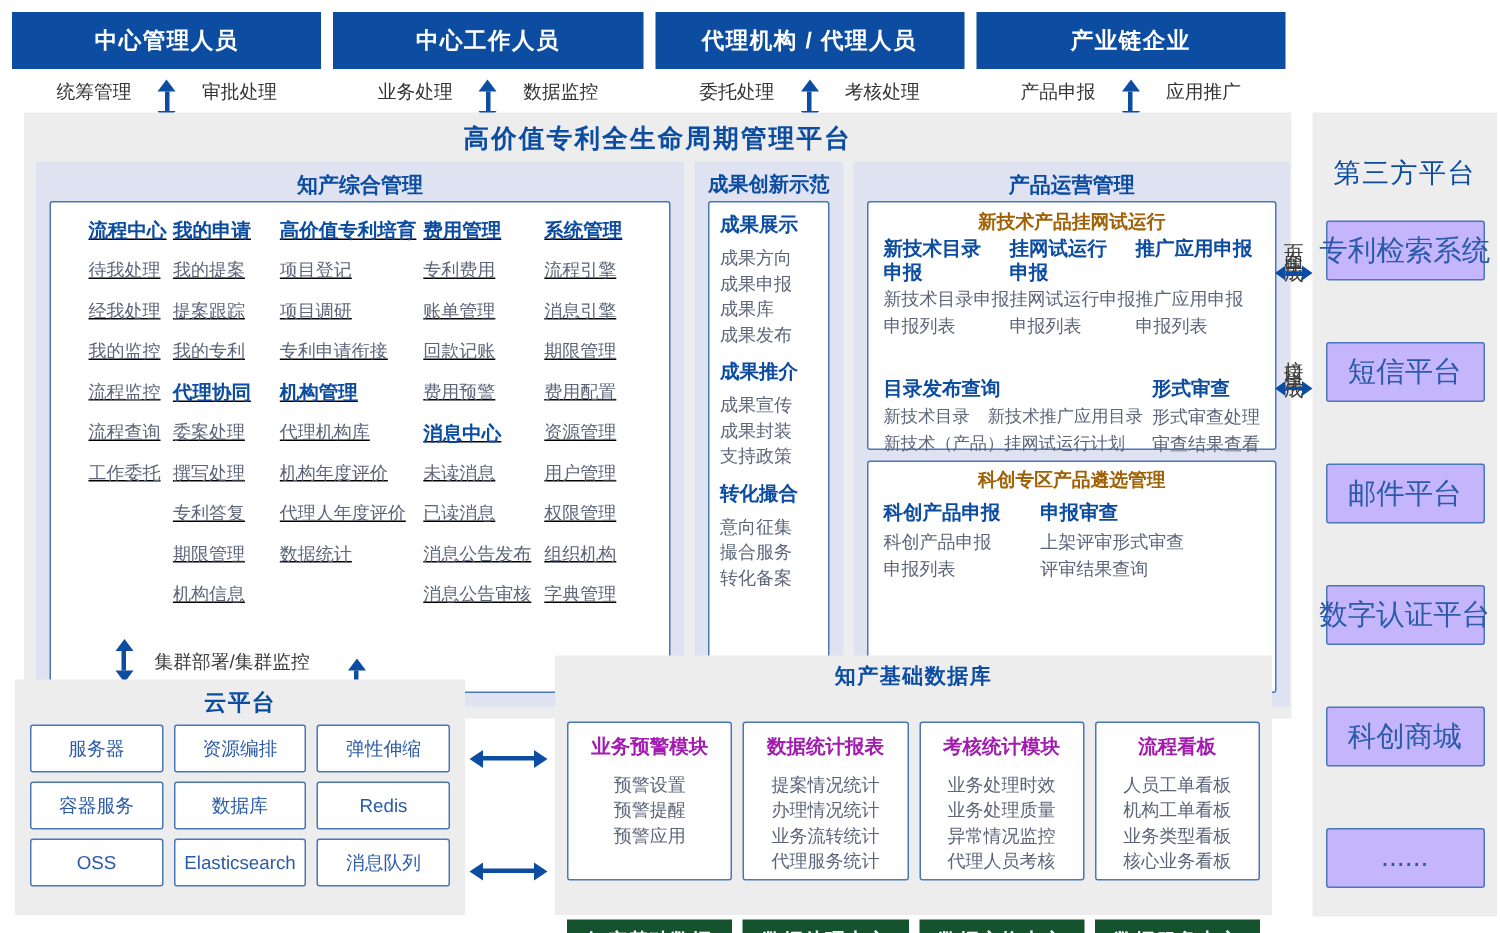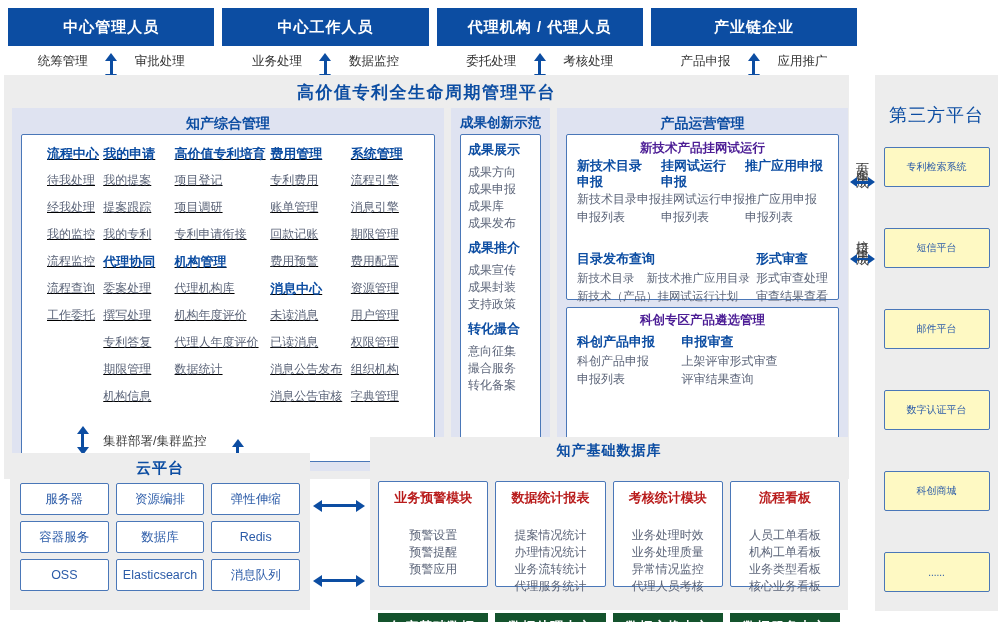--- a/index.html
+++ b/index.html
@@ -25,21 +25,21 @@
   .harrow.sm::after{right:-7px;border-width:5px;border-left-width:7px;border-right:none;}
   
   .roles{left:8px;top:8px;width:849px;display:flex;gap:8px;}
   .role{flex:1;display:flex;flex-direction:column;}
   .role-head{background:#0c4da2;color:#fff;font-weight:bold;font-size:15px;
     text-align:center;padding:10px 0 9px;letter-spacing:1px;}
   .role-sub{display:flex;align-items:center;justify-content:center;gap:22px;
     height:30px;font-size:12.5px;color:#333;}
   .role-sub .varrow{height:13px;margin-top:12px;}
   
-  .main{left:4px;top:75px;width:845px;height:404px;background:#ededed;
+  .main{left:16px;top:75px;width:845px;height:404px;background:#ededed;
     display:flex;flex-direction:column;}
   .main-title{text-align:center;color:#0c4da2;font-weight:bold;font-size:17px;
     letter-spacing:1.5px;padding:6px 0 4px;}
   .secs{flex:1;display:flex;gap:7px;padding:0 8px 8px;}
   .sec{background:#dfe3f1;padding:4px 9px 9px;display:flex;flex-direction:column;}
   .sec-title{text-align:center;color:#0c4da2;font-weight:bold;font-size:14px;
     height:22px;line-height:22px;white-space:nowrap;}
   .wbox{background:#fff;border:1.5px solid #4a77b8;border-radius:2px;}
   .sec1{width:414px;}
   .sec2{width:97px;}
@@ -52,21 +52,21 @@
     font-size:12px;white-space:nowrap;}
   
   .ach-box{flex:1;padding:4px 7px;}
   .ach-h{color:#0c4da2;font-weight:bold;font-size:13px;margin:7px 0 5px;}
   .ach-box .g:first-child .ach-h{margin-top:2px;}
   .ach-i{color:#5c6579;font-size:12px;line-height:17px;white-space:nowrap;}
   
   .po-boxes{flex:1;display:flex;flex-direction:column;gap:7px;}
   .po-box1{height:160px;padding:4px 10px 0;}
   .po-box2{flex:1;padding:3px 10px 0;}
-  .po-title{text-align:center;color:#4c1d95;font-weight:bold;font-size:12.5px;
+  .po-title{text-align:center;color:#a16207;font-weight:bold;font-size:12.5px;
     height:19px;line-height:19px;white-space:nowrap;}
   .po-row1{display:flex;}
   .po-col{flex:1;}
   .po-h{color:#0c4da2;font-weight:bold;font-size:13px;line-height:16px;height:32px;}
   .po-col:nth-child(-n+2) .po-h{max-width:74px;}
   .po-i{color:#5c6579;font-size:12px;line-height:18px;white-space:nowrap;}
   .po-row2{display:flex;gap:6px;margin-top:23px;}
   .cat{flex:1.72;}
   .rev{flex:1;}
   .po-h2{color:#0c4da2;font-weight:bold;font-size:13px;height:20px;line-height:20px;}
@@ -86,34 +86,34 @@
     display:flex;align-items:center;justify-content:center;color:#2b5ba8;
     font-size:12.5px;white-space:nowrap;}
   
   .ipdb{left:370px;top:437px;width:478px;height:173px;background:#ededed;
     display:flex;flex-direction:column;gap:19px;}
   .ipdb-title{text-align:center;color:#0c4da2;font-weight:bold;font-size:14px;
     padding-top:5px;height:19px;letter-spacing:1px;}
   .ipdb-mods{display:flex;gap:7px;margin:2px 8px 0;}
   .mod{flex:1;background:#fff;border:1.5px solid #4a77b8;border-radius:2px;
     height:104px;text-align:center;}
-  .db-h{color:#b91c1c;font-weight:bold;font-size:13px;margin:7px 0 20px;white-space:nowrap;}
+  .db-h{color:#a21caf;font-weight:bold;font-size:13px;margin:7px 0 8px;white-space:nowrap;}
   .db-i{color:#5c6579;font-size:12px;line-height:17px;white-space:nowrap;}
   .ipdb-centers{display:flex;gap:7px;margin:7px 8px 0;}
   .center-box{flex:1;background:#14532d;color:#fff;font-weight:bold;font-size:13px;
     height:27px;display:flex;align-items:center;justify-content:center;
     letter-spacing:1px;white-space:nowrap;}
   
   .third{left:875px;top:75px;width:123px;height:536px;background:#ededed;
     display:flex;flex-direction:column;align-items:center;}
   .third-title{color:#0c4da2;font-weight:normal;font-size:18px;margin:28px 0 20px;
     letter-spacing:1px;}
-  .tp-box{background:#fef9c3;border:1.5px solid #4a77b8;border-radius:2px;width:104px;
+  .tp-box{background:#c4b5fd;border:1.5px solid #4a77b8;border-radius:2px;width:104px;
     height:38px;display:flex;align-items:center;justify-content:center;
-    color:#2b5ba8;font-size:10px;margin-bottom:41px;white-space:nowrap;}
+    color:#2b5ba8;font-size:19px;margin-bottom:41px;white-space:nowrap;}
   
   .integration{left:851px;top:153px;width:22px;display:flex;flex-direction:column;
     align-items:center;}
   .int-label{writing-mode:vertical-rl;font-size:13px;color:#3c3c3c;letter-spacing:4px;}
   .integration .harrow{width:11px;}
   .int-a1{margin:12px 0 46px;}
   .int-a2{margin-top:12px;}
 </style>
 </head>
 <body>

